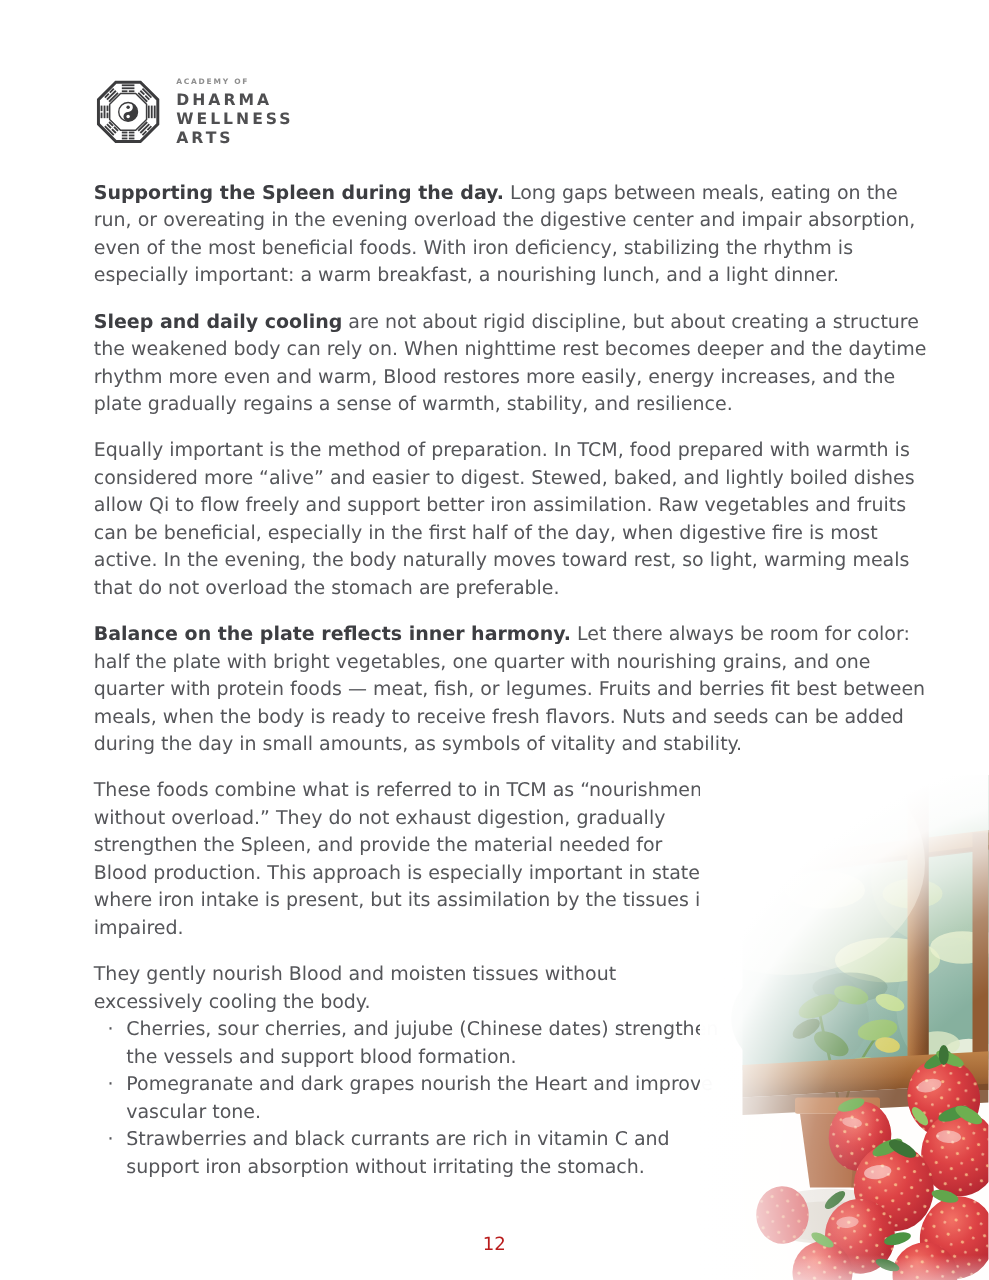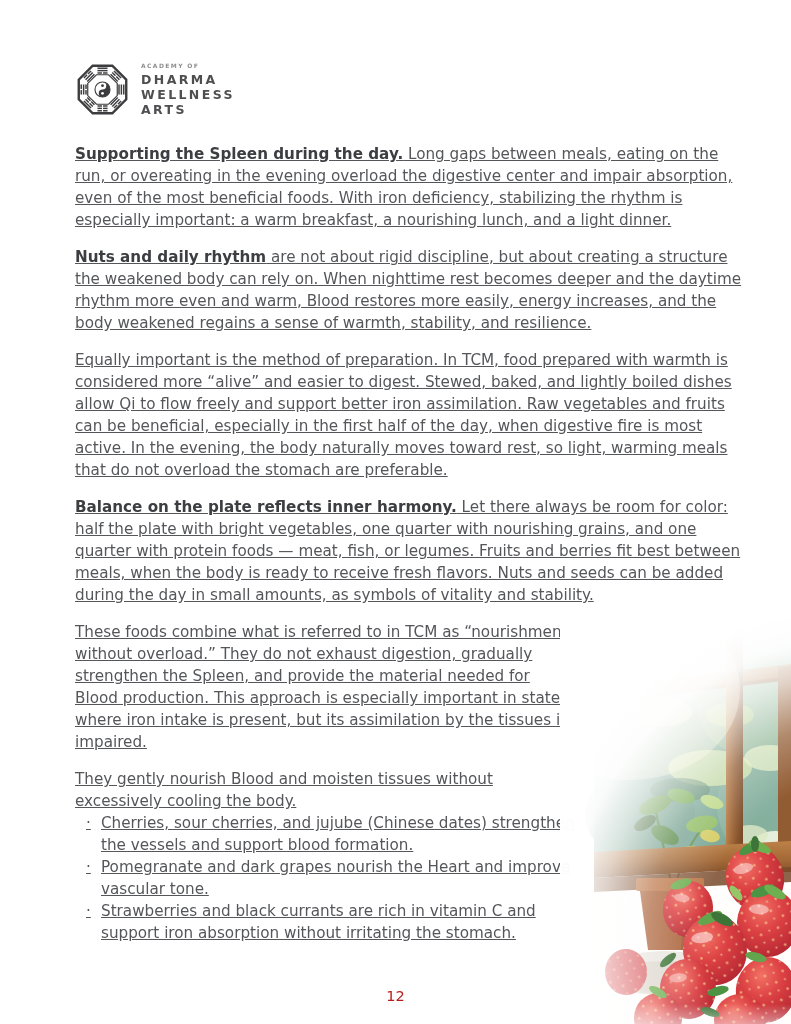--- a/index.html
+++ b/index.html
@@ -7,21 +7,21 @@
     position:relative;width:791px;height:1024px;background:#ffffff;overflow:hidden;
     font-family:"DejaVu Sans",sans-serif;color:#55565a;
   }
   
   .logo{position:absolute;top:62px;left:75px;display:flex;align-items:center;gap:11px;}
   .logo svg{display:block;}
   .logo-text{display:flex;flex-direction:column;}
   .logo-eyebrow{font-size:6px;letter-spacing:1.4px;font-weight:bold;color:#8e8e8e;margin-bottom:3px;}
   .logo-line{font-size:12.5px;font-weight:bold;letter-spacing:2.4px;line-height:15px;color:#4f4f51;}
   
-  .content{position:absolute;top:143px;left:75px;width:674px;text-decoration:underline;}
+  .content{position:absolute;top:143px;left:75px;width:674px;}
   p.para{font-size:15.2px;line-height:22px;margin:0 0 15px 0;color:#55565a;}
   .lead{font-weight:bold;color:#3d3e42;}
   .narrow{width:500px;}
   .section-heading{font-size:15.6px;font-weight:bold;color:#b23a3e;margin:7px 0 2px 0;line-height:22px;}
   .intro{margin:0 0 0 0 !important;}
   ul.bullets{list-style:none;margin:0;padding:0;}
   ul.bullets li{display:flex;font-size:15.2px;line-height:22px;color:#55565a;}
   .bullet-marker{flex:0 0 15px;padding-left:11px;box-sizing:content-box;color:#55565a;}
   .bullet-text{flex:1;}
   
@@ -106,21 +106,21 @@
       <span class="logo-line">WELLNESS</span>
       <span class="logo-line">ARTS</span>
     </div>
   </header>
 
   <main class="content">
     <p class="para">
       <span class="lead">Supporting the Spleen during the day.</span><span> Long gaps between meals, eating on the run, or overeating in the evening overload the digestive center and impair absorption, even of the most beneficial foods. With iron deficiency, stabilizing the rhythm is especially important: a warm breakfast, a nourishing lunch, and a light dinner.</span>
     </p>
     <p class="para">
-      <span class="lead">Nuts and daily rhythm</span><span> are not about rigid discipline, but about creating a structure the weakened body can rely on. When nighttime rest becomes deeper and the daytime rhythm more even and warm, Blood restores more easily, energy increases, and the body weakened regains a sense of warmth, stability, and resilience.</span>
+      <span class="lead">Sleep and daily cooling</span><span> are not about rigid discipline, but about creating a structure the weakened body can rely on. When nighttime rest becomes deeper and the daytime rhythm more even and warm, Blood restores more easily, energy increases, and the plate gradually regains a sense of warmth, stability, and resilience.</span>
     </p>
     <p class="para">
       <span class="lead"></span><span>Equally important is the method of preparation. In TCM, food prepared with warmth is considered more “alive” and easier to digest. Stewed, baked, and lightly boiled dishes allow Qi to flow freely and support better iron assimilation. Raw vegetables and fruits can be beneficial, especially in the first half of the day, when digestive fire is most active. In the evening, the body naturally moves toward rest, so light, warming meals that do not overload the stomach are preferable.</span>
     </p>
     <p class="para">
       <span class="lead">Balance on the plate reflects inner harmony.</span><span> Let there always be room for color: half the plate with bright vegetables, one quarter with nourishing grains, and one quarter with protein foods — meat, fish, or legumes. Fruits and berries fit best between meals, when the body is ready to receive fresh flavors. Nuts and seeds can be added during the day in small amounts, as symbols of vitality and stability.</span>
     </p>
 
     <div class="narrow">
       <p class="para">These foods combine what is referred to in TCM as “nourishment without overload.” They do not exhaust digestion, gradually strengthen the Spleen, and provide the material needed for Blood production. This approach is especially important in states where iron intake is present, but its assimilation by the tissues is impaired.</p>

